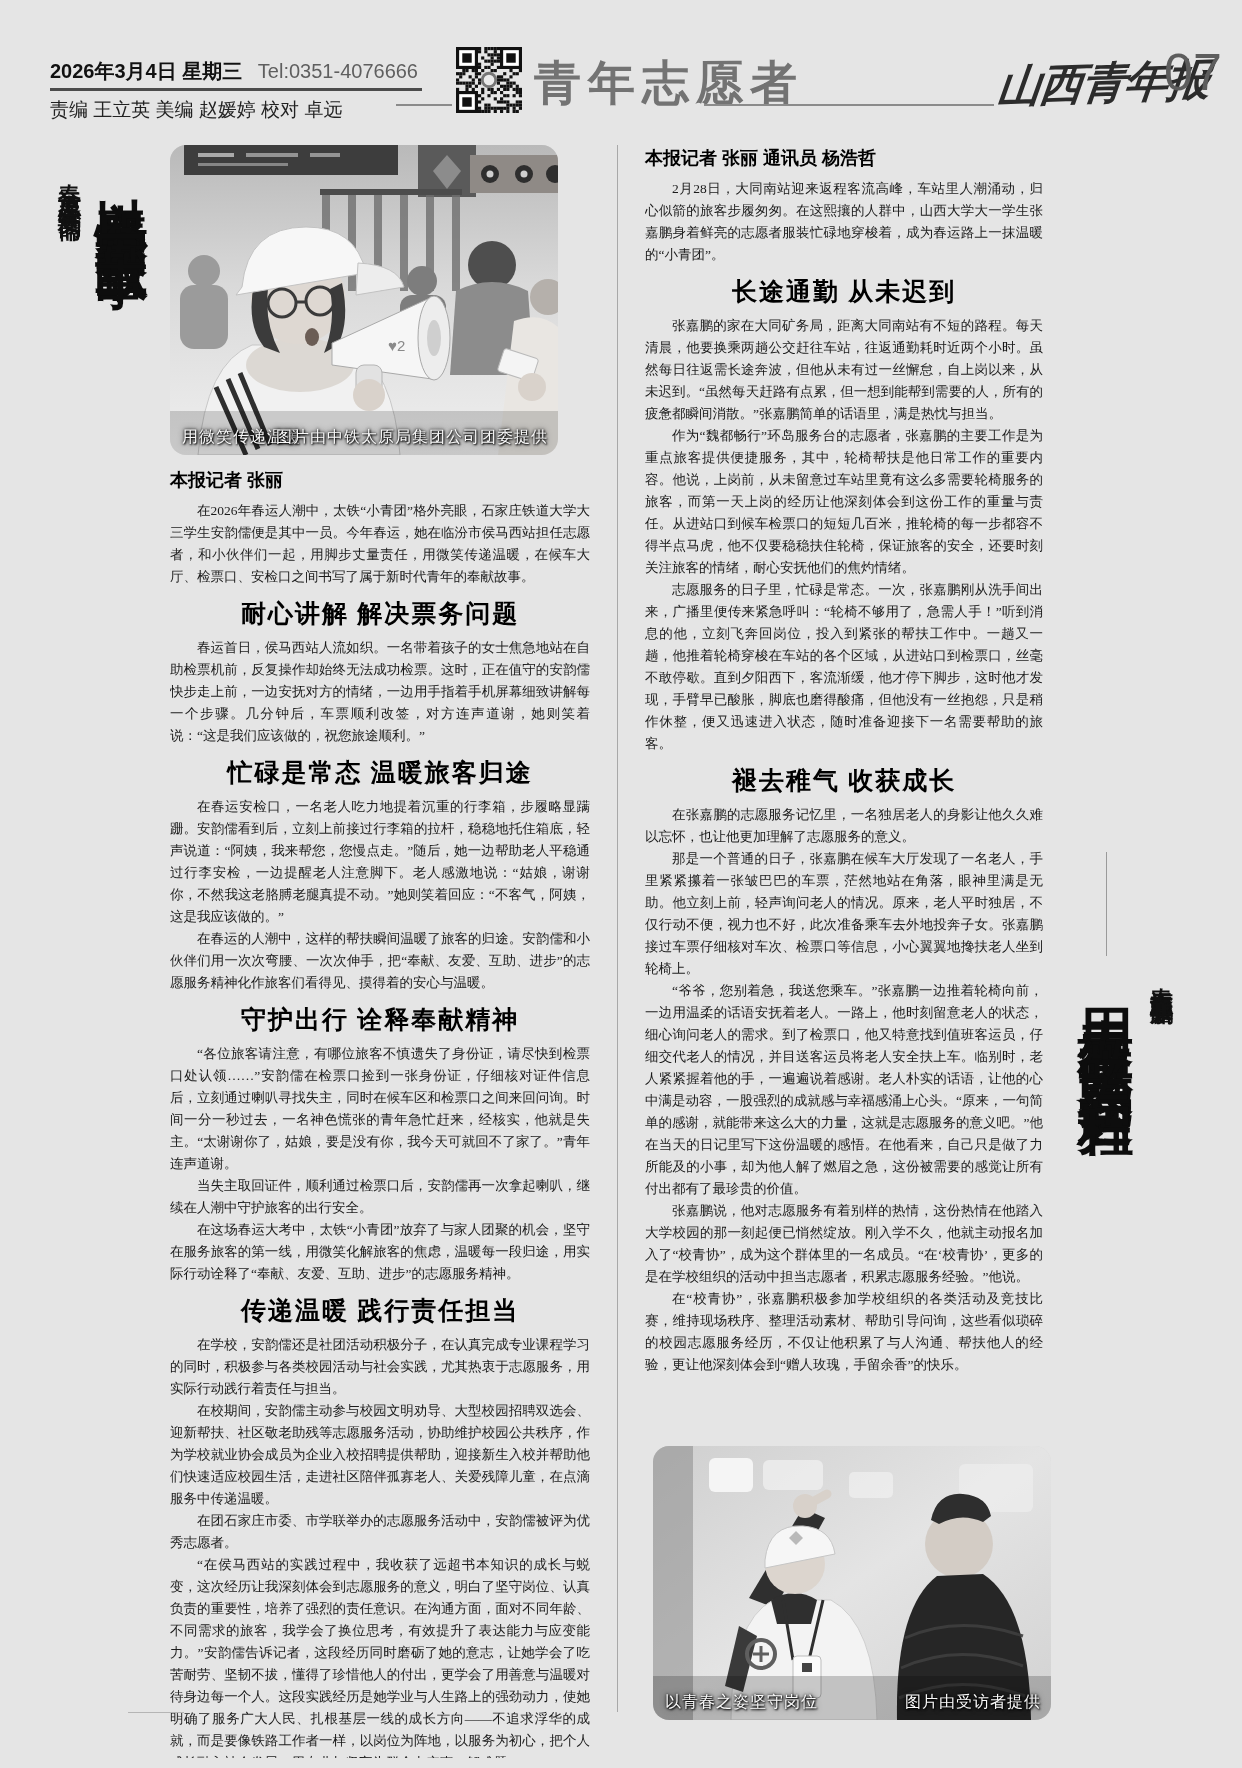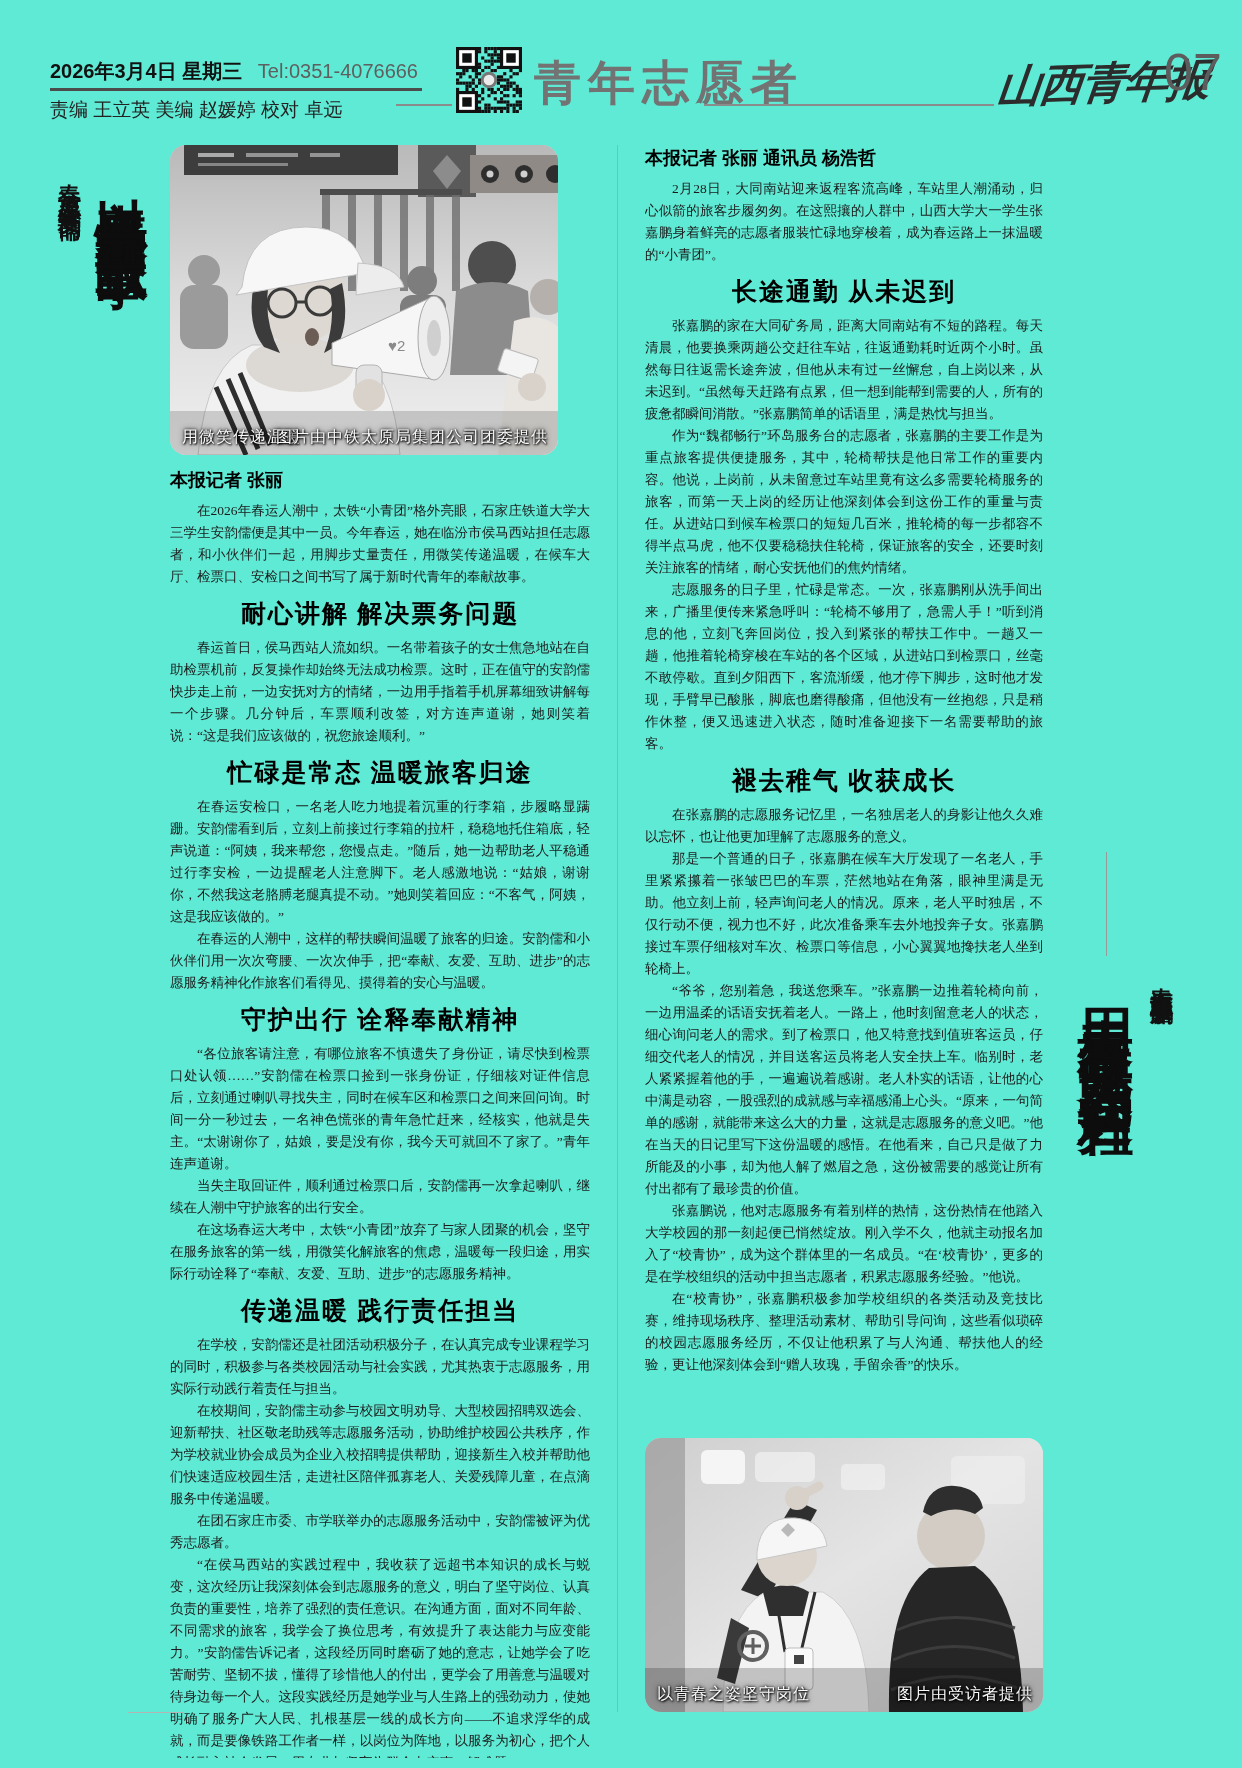--- a/index.html
+++ b/index.html
@@ -1,16 +1,16 @@
 <!DOCTYPE html>
 <html><head>
 <meta charset="utf-8">
 <style>
   html,body{margin:0;padding:0;background:#ffffff;}
-  .page{position:relative;width:1242px;height:1768px;background:#5eead4;overflow:hidden;
+  .page{position:relative;width:1242px;height:1768px;background:#e5e5e5;overflow:hidden;
         font-family:"Liberation Serif","DejaVu Serif",serif;color:#1c1c1c;}
   
   .hdr-date{position:absolute;left:50px;top:58px;font-family:"Liberation Sans","DejaVu Sans",sans-serif;
             font-size:20px;font-weight:bold;color:#111;white-space:nowrap;}
   .hdr-date .tel{font-weight:normal;color:#5f5f5f;margin-left:10px;}
   .hdr-rule{position:absolute;left:50px;top:88px;width:372px;height:3px;background:#4c4c4c;}
   .hdr-editors{position:absolute;left:50px;top:97px;font-family:"Liberation Sans","DejaVu Sans",sans-serif;
                font-size:19px;color:#222;white-space:nowrap;}
   .hdr-line{position:absolute;top:104px;height:2px;background:#8b8b8b;}
   .hdr-line.l{left:396px;width:56px;}
@@ -328,21 +328,21 @@
       <div class="para">作为“魏都畅行”环岛服务台的志愿者，张嘉鹏的主要工作是为重点旅客提供便捷服务，其中，轮椅帮扶是他日常工作的重要内容。他说，上岗前，从未留意过车站里竟有这么多需要轮椅服务的旅客，而第一天上岗的经历让他深刻体会到这份工作的重量与责任。从进站口到候车检票口的短短几百米，推轮椅的每一步都容不得半点马虎，他不仅要稳稳扶住轮椅，保证旅客的安全，还要时刻关注旅客的情绪，耐心安抚他们的焦灼情绪。</div>
       <div class="para">志愿服务的日子里，忙碌是常态。一次，张嘉鹏刚从洗手间出来，广播里便传来紧急呼叫：“轮椅不够用了，急需人手！”听到消息的他，立刻飞奔回岗位，投入到紧张的帮扶工作中。一趟又一趟，他推着轮椅穿梭在车站的各个区域，从进站口到检票口，丝毫不敢停歇。直到夕阳西下，客流渐缓，他才停下脚步，这时他才发现，手臂早已酸胀，脚底也磨得酸痛，但他没有一丝抱怨，只是稍作休整，便又迅速进入状态，随时准备迎接下一名需要帮助的旅客。</div>
       <div class="sec-head">褪去稚气 收获成长</div>
       <div class="para">在张嘉鹏的志愿服务记忆里，一名独居老人的身影让他久久难以忘怀，也让他更加理解了志愿服务的意义。</div>
       <div class="para">那是一个普通的日子，张嘉鹏在候车大厅发现了一名老人，手里紧紧攥着一张皱巴巴的车票，茫然地站在角落，眼神里满是无助。他立刻上前，轻声询问老人的情况。原来，老人平时独居，不仅行动不便，视力也不好，此次准备乘车去外地投奔子女。张嘉鹏接过车票仔细核对车次、检票口等信息，小心翼翼地搀扶老人坐到轮椅上。</div>
       <div class="para">“爷爷，您别着急，我送您乘车。”张嘉鹏一边推着轮椅向前，一边用温柔的话语安抚着老人。一路上，他时刻留意老人的状态，细心询问老人的需求。到了检票口，他又特意找到值班客运员，仔细交代老人的情况，并目送客运员将老人安全扶上车。临别时，老人紧紧握着他的手，一遍遍说着感谢。老人朴实的话语，让他的心中满是动容，一股强烈的成就感与幸福感涌上心头。“原来，一句简单的感谢，就能带来这么大的力量，这就是志愿服务的意义吧。”他在当天的日记里写下这份温暖的感悟。在他看来，自己只是做了力所能及的小事，却为他人解了燃眉之急，这份被需要的感觉让所有付出都有了最珍贵的价值。</div>
       <div class="para">张嘉鹏说，他对志愿服务有着别样的热情，这份热情在他踏入大学校园的那一刻起便已悄然绽放。刚入学不久，他就主动报名加入了“校青协”，成为这个群体里的一名成员。“在‘校青协’，更多的是在学校组织的活动中担当志愿者，积累志愿服务经验。”他说。</div>
       <div class="para">在“校青协”，张嘉鹏积极参加学校组织的各类活动及竞技比赛，维持现场秩序、整理活动素材、帮助引导问询，这些看似琐碎的校园志愿服务经历，不仅让他积累了与人沟通、帮扶他人的经验，更让他深刻体会到“赠人玫瑰，手留余香”的快乐。</div>
     </div>
 
-  <figure class="photo photo-bottom" style="margin:0">
+  <figure class="photo photo-bottom" style="margin:8px">
     <svg viewBox="0 0 398 274" preserveAspectRatio="none">
       <defs>
         <linearGradient id="bg2" x1="0" y1="0" x2="1" y2="1">
           <stop offset="0" stop-color="#cfcfcf"></stop>
             <stop offset="0.5" stop-color="#e4e4e4"></stop>
             <stop offset="1" stop-color="#d2d2d2"></stop>
         </linearGradient>
       </defs>
       <rect width="398" height="274" fill="url(#bg2)"></rect>
       <rect x="0" y="0" width="40" height="274" fill="#8a8a8a" opacity="0.55"></rect>

